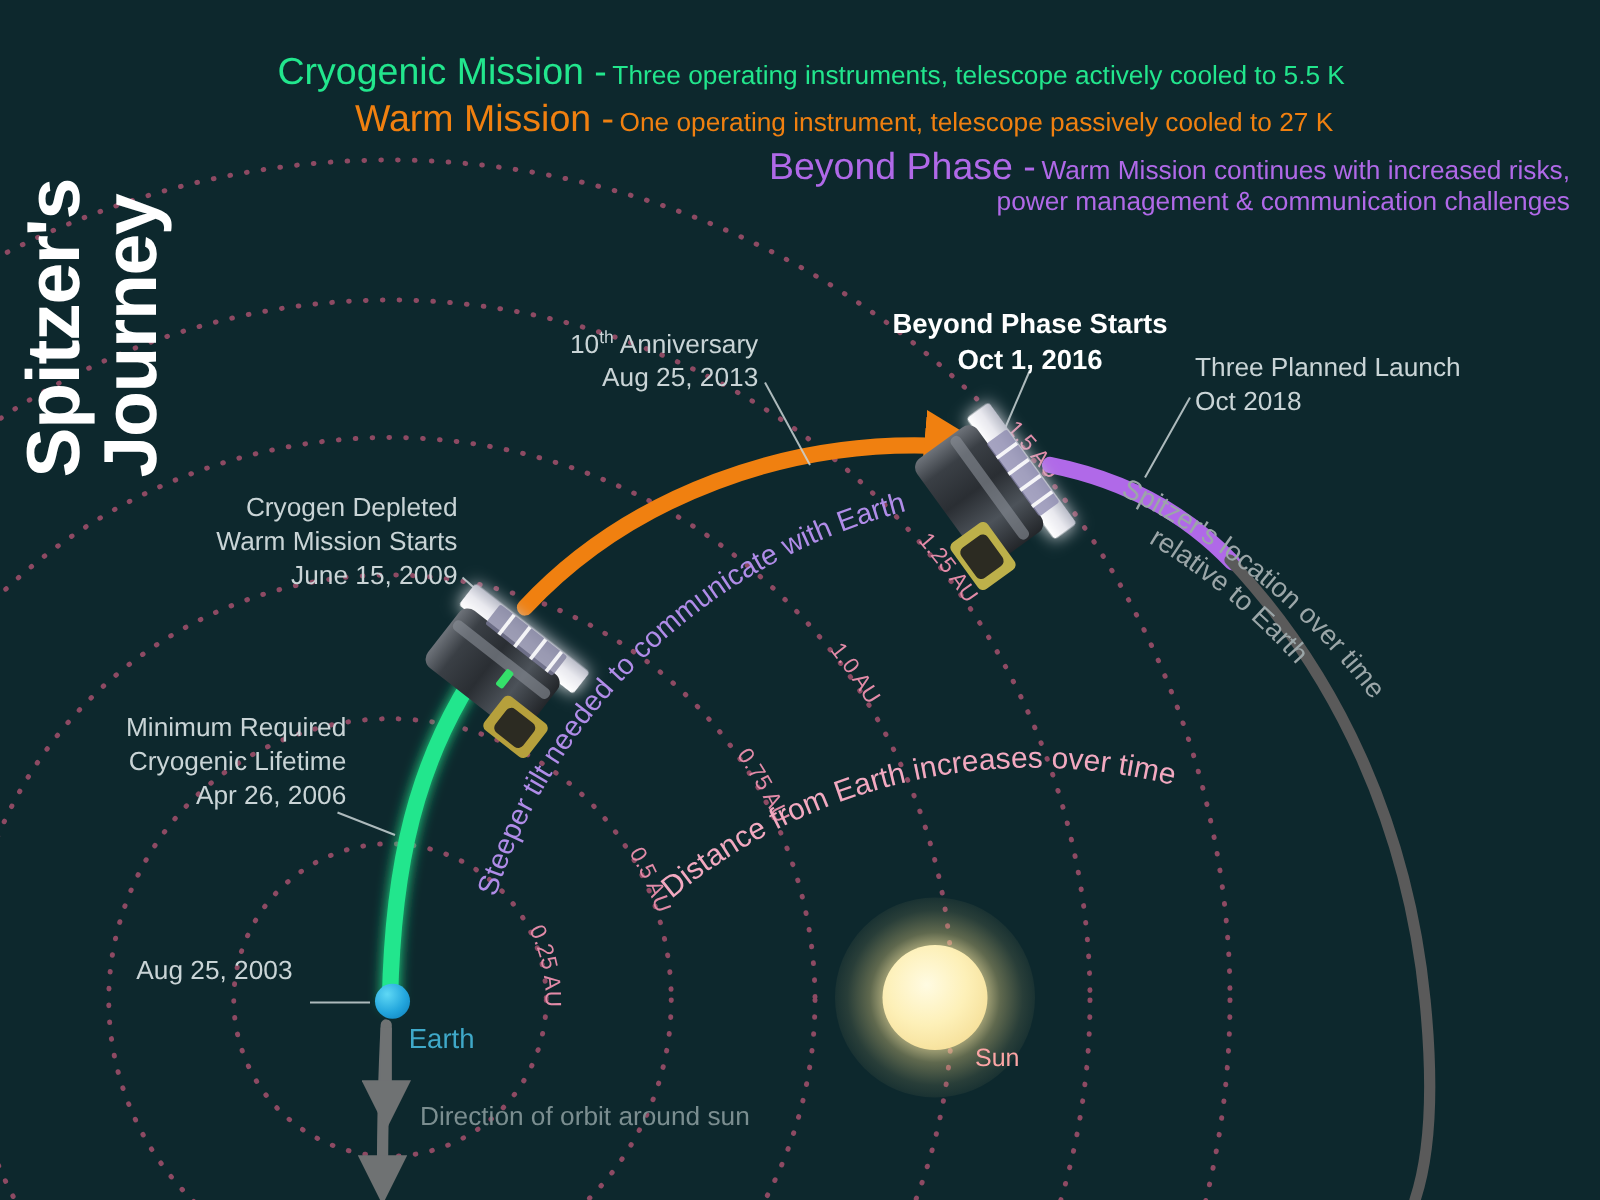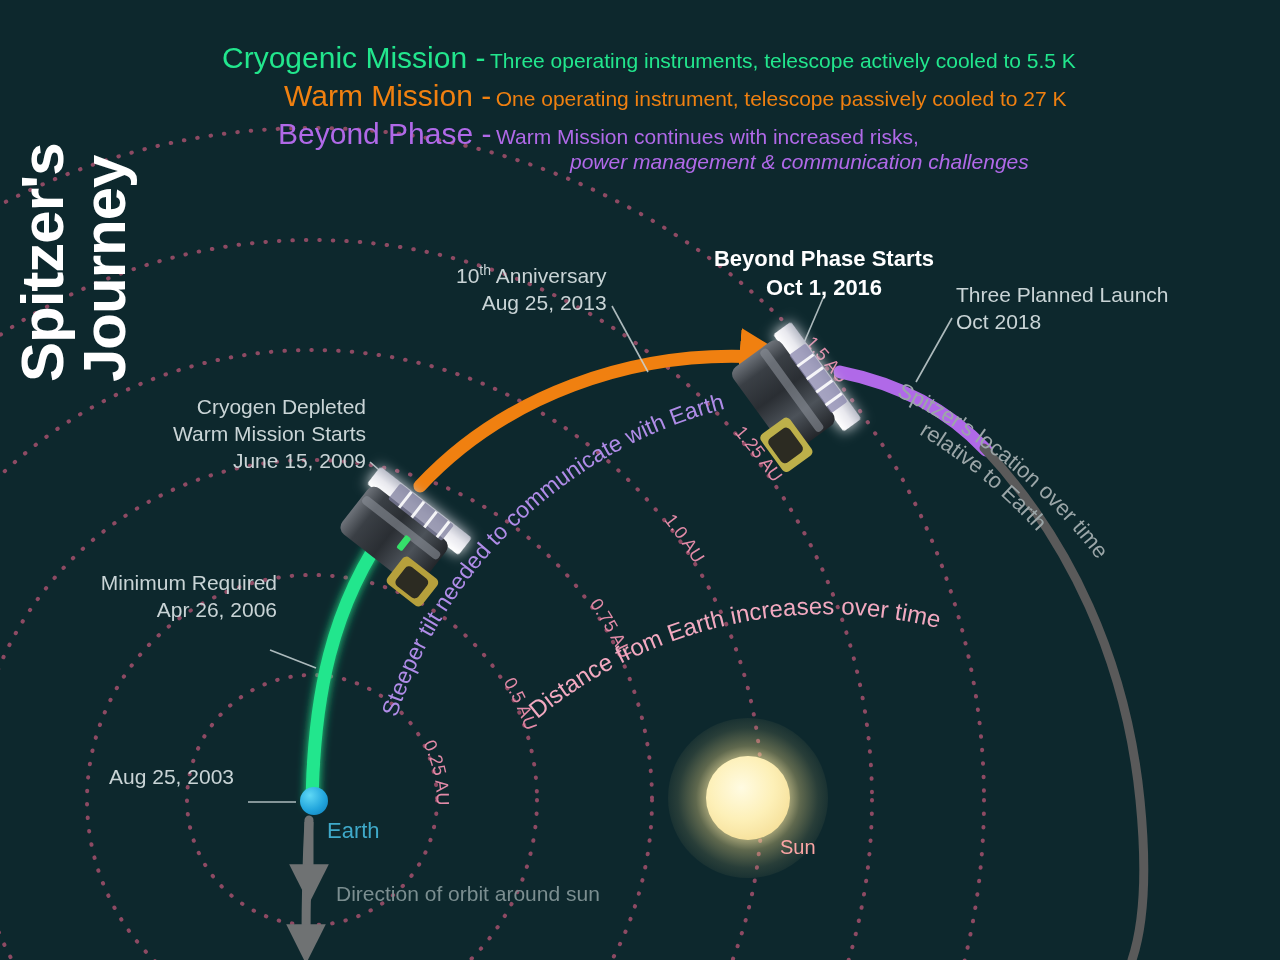--- a/index.html
+++ b/index.html
@@ -21,24 +21,24 @@
   .title-line{
     color:#ffffff;font-weight:bold;font-size:60px;line-height:62px;
     letter-spacing:-1px;text-align:left;white-space:nowrap;
   }
 
   
   .legend{position:absolute;left:196px;top:40px;width:1060px;}
   .legend-row{display:block;white-space:nowrap;margin-bottom:2px;}
   .legend-row.r1{text-align:left;padding-left:26px;}
   .legend-row.r2{text-align:left;padding-left:88px;}
-  .legend-row.r3{text-align:left;padding-left:82px;}
+  .legend-row.r3{text-align:right;padding-left:82px;}
   .lg-head{font-size:30px;line-height:36px;vertical-align:baseline;}
   .lg-desc{font-size:21px;line-height:30px;vertical-align:baseline;}
-  .lg-desc2{font-size:21px;line-height:28px;display:block;padding-left:292px;margin-top:-4px;font-style:italic;}
+  .lg-desc2{font-size:21px;line-height:28px;display:block;padding-left:292px;margin-top:-4px;}
   .c-cryo{color:#22e68d;}
   .c-warm{color:#f08010;}
   .c-beyond{color:#b069e8;}
 
   
   .lbl{position:absolute;color:#c9d4d6;font-size:21px;line-height:27px;white-space:nowrap;}
   .lbl.right{text-align:right;}
   .lbl sup{font-size:14px;vertical-align:super;line-height:0;}
   .lbl.bold{color:#ffffff;font-weight:bold;font-size:22px;line-height:29px;}
 
@@ -275,20 +275,21 @@
   </div>
 
   <div class="lbl right" id="lbl-cryodep">
     <div>Cryogen Depleted</div>
     <div>Warm Mission Starts</div>
     <div>June 15, 2009</div>
   </div>
 
   <div class="lbl right" id="lbl-minreq">
     <div>Minimum Required</div>
+    <div>Cryogenic Lifetime</div>
     <div>Apr 26, 2006</div>
   </div>
 
   <div class="lbl right" id="lbl-launch">
     <div>Aug 25, 2003</div>
   </div>
 
 </div>
 
 </body></html>

